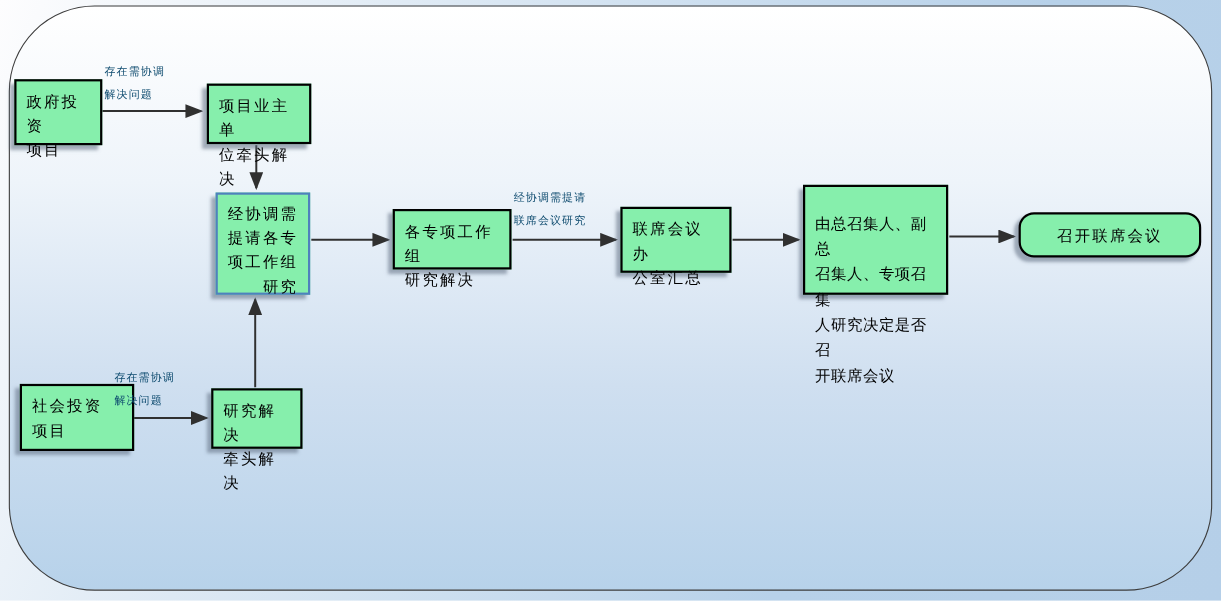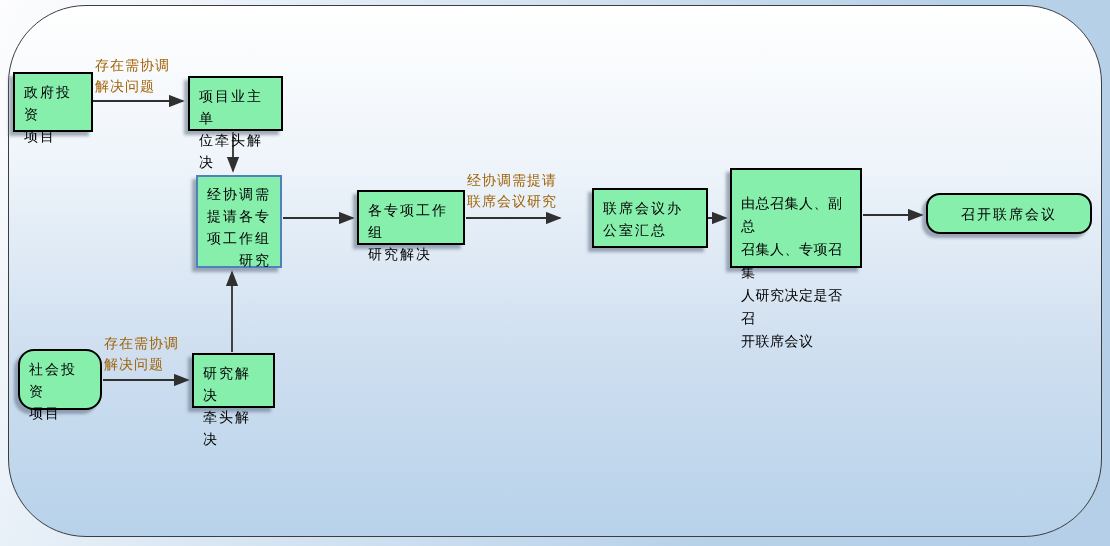--- a/index.html
+++ b/index.html
@@ -43,35 +43,35 @@
   .node.highlight { border-color: #4f81bd; text-align: right; }
   .node.center {
     display: flex;
     align-items: center;
     justify-content: center;
     text-align: center;
     padding: 0;
   }
   .edge-label {
     position: absolute;
-    color: #a16207;
-    font-size: 14px;
+    color: #0c4a6e;
+    font-size: 10px;
     line-height: 21px;
     letter-spacing: 1px;
     white-space: pre-line;
   }
   
   #n-gov        { left: 13px;  top: 72px;  width: 80px;  height: 60px; }
   #n-owner      { left: 188px; top: 76px;  width: 95px;  height: 55px; }
   #n-request    { left: 196px; top: 175px; width: 86px;  height: 93px; padding-top: 6px; }
   #n-workgroup  { left: 357px; top: 190px; width: 108px; height: 55px; }
-  #n-office     { left: 564px; top: 188px; width: 116px; height: 60px; margin-left: 28px; }
+  #n-office     { left: 564px; top: 188px; width: 101px; height: 60px; }
   #n-conveners  { left: 730px; top: 168px; width: 132px; height: 100px; line-height: 23px; padding-top: 22px; letter-spacing: 0.5px; }
   #n-hold       { left: 926px; top: 193px; width: 166px; height: 41px; border-radius: 14px; }
-  #n-social     { left: 18px;  top: 349px; width: 84px;  height: 61px; border-radius: 16px; }
+  #n-social     { left: 18px;  top: 349px; width: 104px;  height: 61px; }
   #n-town       { left: 192px; top: 353px; width: 83px;  height: 55px; }
   
   #l-gov-issue    { left: 95px;  top: 55px;  }
   #l-joint-req    { left: 467px; top: 170px; }
   #l-social-issue { left: 104px; top: 333px; }
 </style>
 </head>
 <body>
 
 <div id="canvas">

